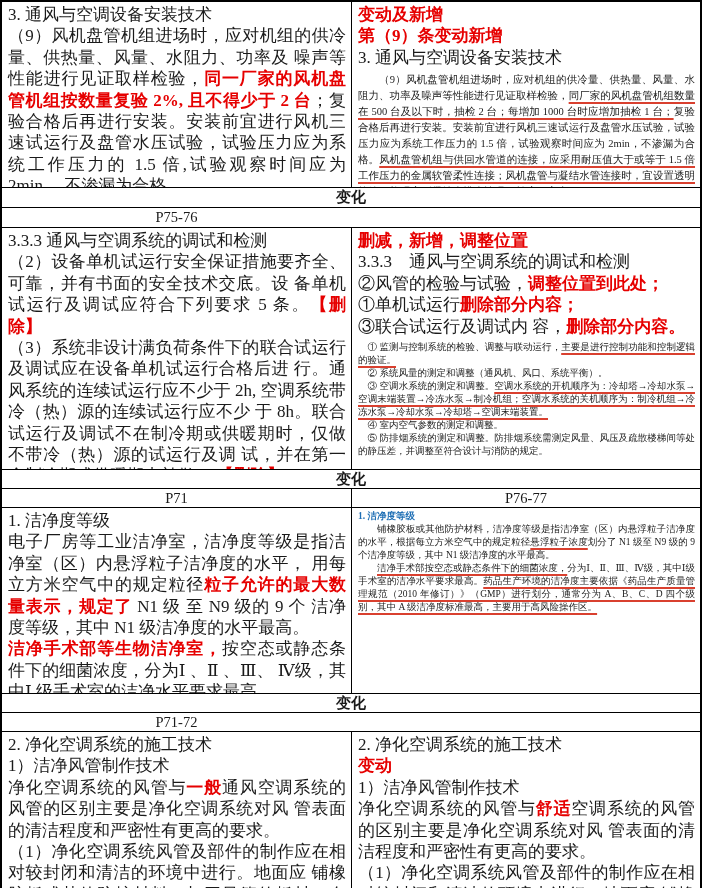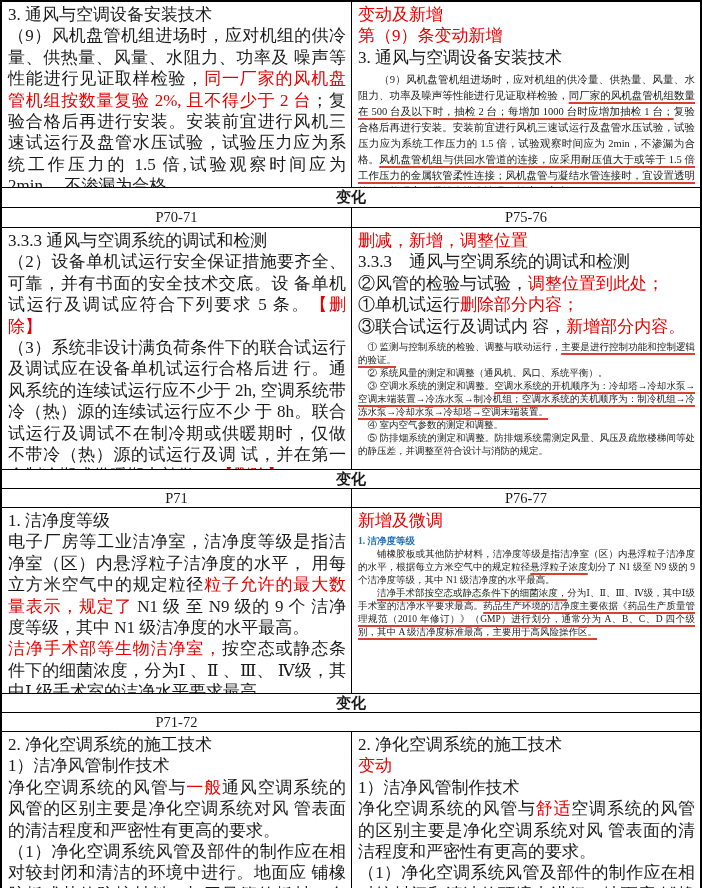--- a/index.html
+++ b/index.html
@@ -28,21 +28,21 @@
   .rc{justify-content:center;align-items:center;font-weight:bold;font-size:15px;line-height:1;}
   .rp .cell{display:flex;align-items:center;justify-content:center;font-size:14.5px;padding:0;}
   .para{margin:0;}
   .p-big{font-size:17px;line-height:21.4px;text-align:justify;}
   .p-sm1{font-size:10.5px;line-height:16px;text-align:justify;}
   .p-sm2{font-size:9.5px;line-height:13px;text-align:justify;}
   .p-big + .p-sm1,.p-big + .p-sm2{margin-top:4px;}
   .ind-1{text-indent:1em;}
   .ind-2{text-indent:2em;}
   .seg-n{color:inherit;}
-  .seg-r{color:var(--red);font-weight:normal;}
+  .seg-r{color:var(--red);font-weight:bold;}
   .seg-u{
     text-decoration:underline;
     text-decoration-color:var(--ured);
     text-decoration-thickness:1.5px;
     text-underline-offset:2.5px;
   }
   .seg-b{color:var(--blue);font-weight:bold;}
 </style>
 </head>
 <body>
@@ -60,36 +60,35 @@
         <div class="para p-big"><span class="seg-n">3. 通风与空调设备安装技术</span></div>
         <div class="para p-sm1 ind-2"><span class="seg-n">（9）风机盘管机组进场时，应对机组的供冷量、供热量、风量、水阻力、功率及噪声等性能进行见证取样检验，</span><span class="seg-u">同厂家的风机盘管机组数量在 500 台及以下时，抽检 2 台；每增加 1000 台时应增加抽检 1 台；</span><span class="seg-n">复验合格后再进行安装。安装前宜进行风机三速试运行及盘管水压试验，试验压力应为系统工作压力的 1.5 倍，试验观察时间应为 2min，不渗漏为合格。</span><span class="seg-u">风机盘管机组与供回水管道的连接，应采用耐压值大于或等于 1.5 倍工作压力的金属软管柔性连接；风机盘管与凝结水管连接时，宜设置透明软管，能观察到凝结水排水情况，长度不宜大于 150mm。</span></div>
       </div>
   </div>
 
   <div class="row rc" style="height:20px">
     <span>变化</span>
   </div>
 
   <div class="row rp" style="height:20px">
-    <div class="cell">P70-71</div>
     <div class="cell">P75-76</div>
   </div>
 
   <div class="row" style="height:242px">
     <div class="cell">
         <div class="para p-big"><span class="seg-n">3.3.3 通风与空调系统的调试和检测</span></div>
         <div class="para p-big"><span class="seg-n">（2）设备单机试运行安全保证措施要齐全、可靠，并有书面的安全技术交底。设 备单机试运行及调试应符合下列要求 5 条。</span><span class="seg-r">【删除】</span></div>
         <div class="para p-big"><span class="seg-n">（3）系统非设计满负荷条件下的联合试运行及调试应在设备单机试运行合格后进 行。通风系统的连续试运行应不少于 2h, 空调系统带冷（热）源的连续试运行应不少 于 8h。联合试运行及调试不在制冷期或供暖期时，仅做不带冷（热）源的试运行及调 试，并在第一个制冷期或供暖期内补做。 </span><span class="seg-r">【删除】</span></div>
       </div>
     <div class="cell">
         <div class="para p-big"><span class="seg-r">删减，新增，调整位置</span></div>
         <div class="para p-big"><span class="seg-n">3.3.3　通风与空调系统的调试和检测</span></div>
         <div class="para p-big"><span class="seg-n">②风管的检验与试验，</span><span class="seg-r">调整位置到此处；</span></div>
         <div class="para p-big"><span class="seg-n">①单机试运行</span><span class="seg-r">删除部分内容；</span></div>
-        <div class="para p-big"><span class="seg-n">③联合试运行及调试内 容，</span><span class="seg-r">新增部分内容。</span></div>
+        <div class="para p-big"><span class="seg-n">③联合试运行及调试内 容，</span><span class="seg-r">删除部分内容。</span></div>
         <div class="para p-sm2 ind-1"><span class="seg-n">① 监测与控制系统的检验、调整与联动运行，</span><span class="seg-u">主要是进行控制功能和控制逻辑的验证。</span></div>
         <div class="para p-sm2 ind-1"><span class="seg-n">② 系统风量的测定和调整（通风机、风口、系统平衡）。</span></div>
         <div class="para p-sm2 ind-1"><span class="seg-n">③ 空调水系统的测定和调整。</span><span class="seg-u">空调水系统的开机顺序为：冷却塔→冷却水泵→空调末端装置→冷冻水泵→制冷机组；空调水系统的关机顺序为：制冷机组→冷冻水泵→冷却水泵→冷却塔→空调末端装置。</span></div>
         <div class="para p-sm2 ind-1"><span class="seg-n">④ 室内空气参数的测定和调整。</span></div>
         <div class="para p-sm2 ind-1"><span class="seg-n">⑤ 防排烟系统的测定和调整。防排烟系统需测定风量、风压及疏散楼梯间等处的静压差，并调整至符合设计与消防的规定。</span></div>
       </div>
   </div>
 
   <div class="row rc" style="height:19px">
     <span>变化</span>
@@ -100,21 +99,20 @@
     <div class="cell">P76-77</div>
   </div>
 
   <div class="row" style="height:186px">
     <div class="cell">
         <div class="para p-big"><span class="seg-n">1. 洁净度等级</span></div>
         <div class="para p-big"><span class="seg-n">电子厂房等工业洁净室，洁净度等级是指洁净室（区）内悬浮粒子洁净度的水平， 用每立方米空气中的规定粒径</span><span class="seg-r">粒子允许的最大数量表示，规定了</span><span class="seg-n"> N1 级 至 N9 级的 9 个 洁净度等级，其中 N1 级洁净度的水平最高。</span></div>
         <div class="para p-big"><span class="seg-r">洁净手术部等生物洁净室，</span><span class="seg-n">按空态或静态条件下的细菌浓度，分为Ⅰ 、Ⅱ 、Ⅲ、 Ⅳ级，其中Ⅰ 级手术室的洁净水平要求最高。</span></div>
       </div>
     <div class="cell">
-        <div class="para p-big"><span class="seg-r">新增及微调</span></div>
         <div class="para p-sm2"><span class="seg-b">1. 洁净度等级</span></div>
         <div class="para p-sm2 ind-2"><span class="seg-n">铺橡胶板或其他防护材料，洁净度等级是指洁净室（区）内悬浮粒子洁净度的水平，根据每立方米空气中的规定粒径</span><span class="seg-u">悬浮粒子浓度</span><span class="seg-n">划分了 N1 级至 N9 级的 9 个洁净度等级，其中 N1 级洁净度的水平最高。</span></div>
         <div class="para p-sm2 ind-2"><span class="seg-u">洁净手术部按空态或静态条件下的细菌浓度，</span><span class="seg-n">分为Ⅰ、Ⅱ、Ⅲ、Ⅳ级，其中Ⅰ级手术室的洁净水平要求最高。</span><span class="seg-u">药品生产环境的洁净度主要依据《药品生产质量管理规范（2010 年修订）》（GMP）进行划分，通常分为 A、B、C、D 四个级别，其中 A 级洁净度标准最高，主要用于高风险操作区。</span></div>
       </div>
   </div>
 
   <div class="row rc" style="height:19px">
     <span>变化</span>
   </div>
 

